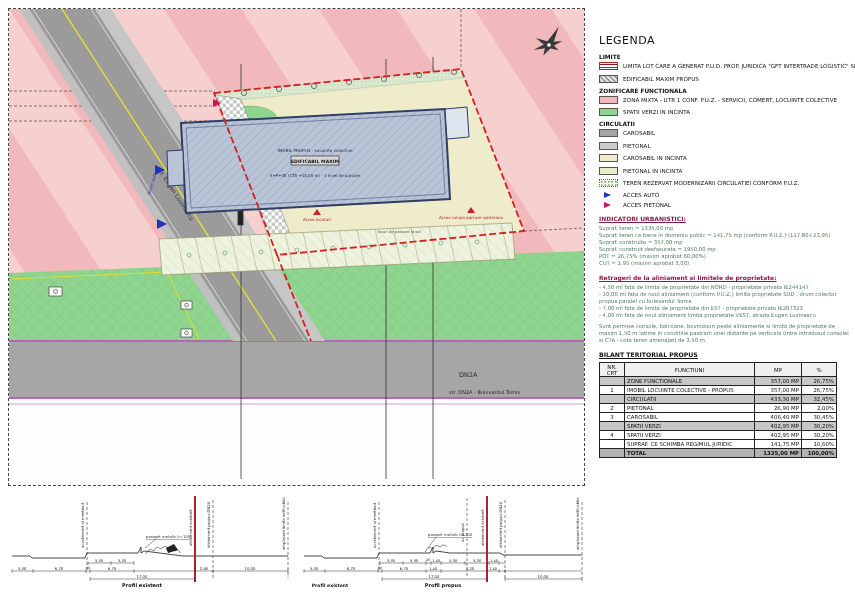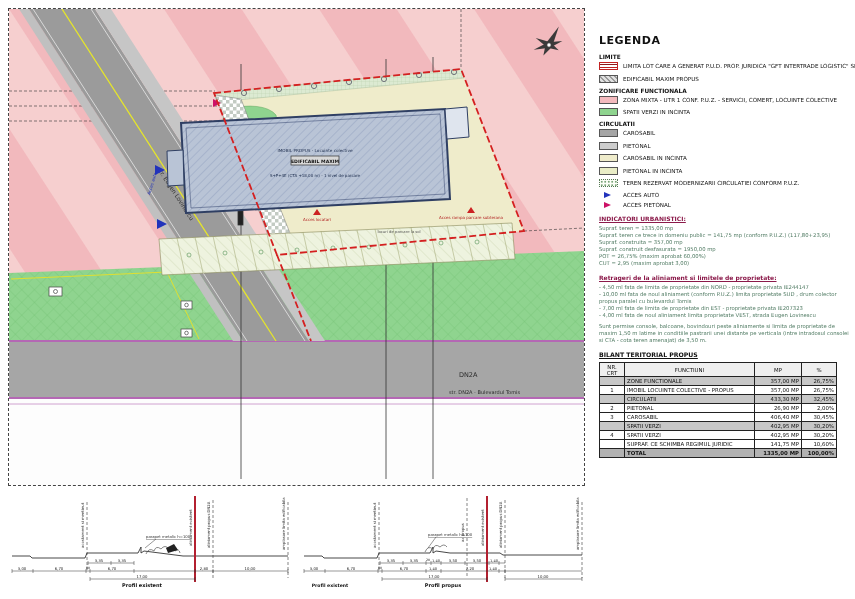--- a/index.html
+++ b/index.html
@@ -2,21 +2,21 @@
 <html><head>
 <meta charset="utf-8">
 <style>
   html,body{margin:0;padding:0;background:#e8e8e8;font-family:"DejaVu Sans",sans-serif;}
   #sheet{position:relative;width:855px;height:599px;background:#ffffff;outline:2px solid #1a1a1a;overflow:hidden;}
   
   #plan{position:absolute;left:8px;top:8px;width:577px;height:478px;border:1px dashed #444;box-sizing:border-box;}
   #plan svg{display:block;}
   
   #legendPanel{position:absolute;left:599px;top:34px;width:250px;color:#111;}
-  .lg-title{font-size:11px;font-weight:bold;letter-spacing:.5px;margin-bottom:7px;}
+  .lg-title{font-size:11px;font-weight:normal;letter-spacing:.5px;margin-bottom:7px;}
   .lg-head{font-size:5.8px;font-weight:bold;margin:5px 0 2px 0;}
   .li{display:flex;align-items:center;margin:0 0 4.5px 0;}
   .sw{width:19px;height:8px;margin-right:5px;flex:0 0 auto;border:0.8px solid #555;box-sizing:border-box;}
   .sw-limita{border:1.2px solid #c22222;background:repeating-linear-gradient(0deg,#fff 0 1.5px,#b22 1.5px 2.5px,#fff 2.5px 4px,#8a1a1a 4px 5px,#fff 5px 6.5px);}
   .sw-edificabil{background:repeating-linear-gradient(45deg,#9a9a9a 0 1px,#e0e0e0 1px 3.5px);}
   .sw-zona{background:#f4babe;}
   .sw-verde{background:#8fd48f;}
   .sw-carosabil{background:#a5a5a5;}
   .sw-pietonal{background:#cdcdcd;}
   .sw-carosabil-inc{background:#efeccb;}

